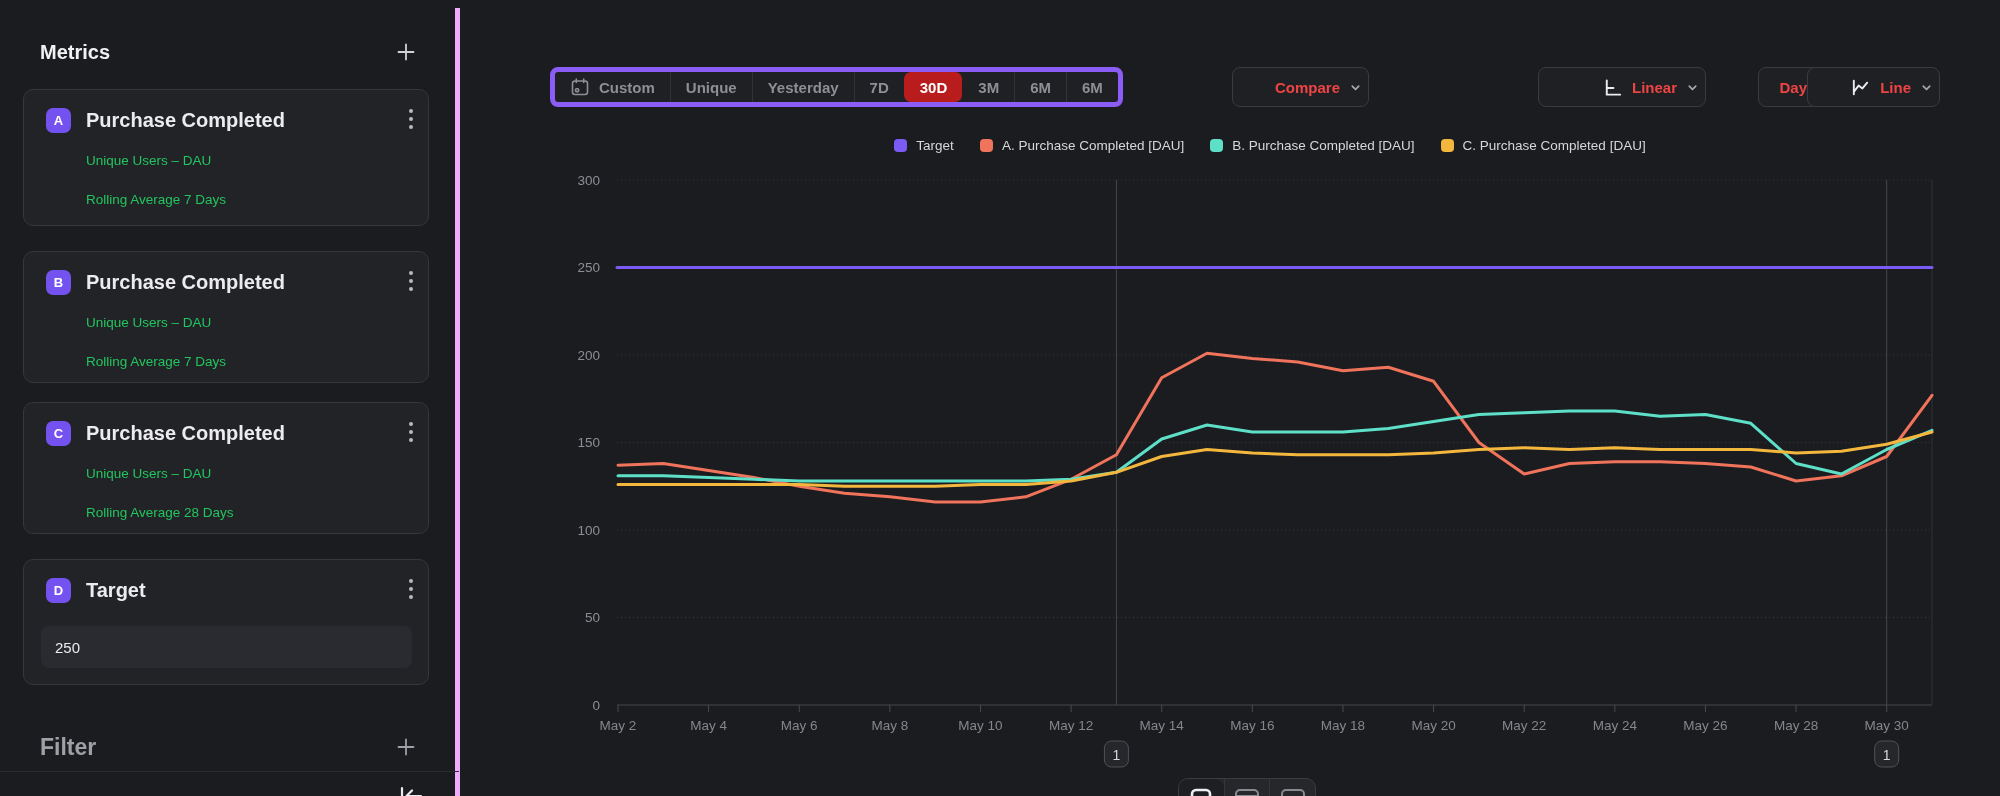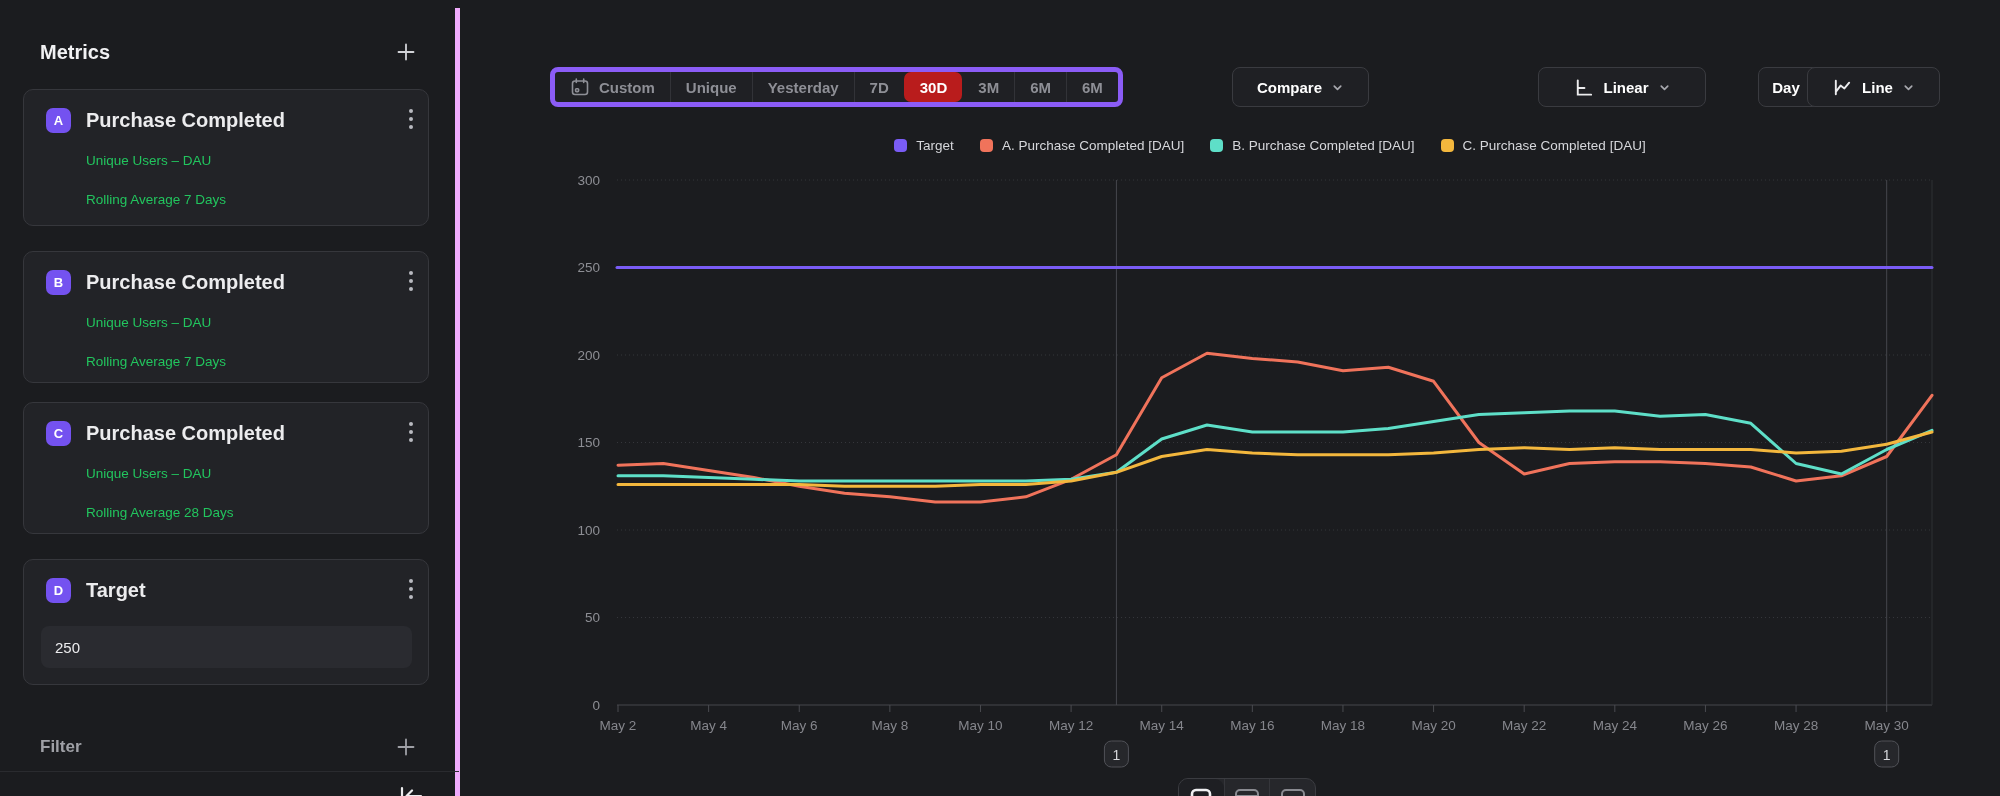--- a/index.html
+++ b/index.html
@@ -20,30 +20,30 @@
   #card-d{top:551px;height:126px}
   .card-head{position:absolute;top:17px;left:22px;right:46px;height:26px;display:flex;align-items:center;gap:15px}
   .badge{width:25px;height:25px;border-radius:7px;background:#7452f0;color:#fff;font-size:13px;font-weight:700;display:flex;align-items:center;justify-content:center;flex:none}
   .card-title{font-size:20px;font-weight:700;color:#ececee;white-space:nowrap}
   .kebab{position:absolute;top:17px;right:14px}
   .card-row1,.card-row2{position:absolute;left:62px;font-size:13.5px;color:#22c55e;white-space:nowrap}
   .card-row1{top:63px}
   .card-row2{top:102px}
   .target-input{position:absolute;left:17px;right:16px;top:66px;height:42px;background:#2a2b30;border:none;border-radius:8px;color:#ececee;font-size:15px;padding:0 14px;font-family:inherit;box-sizing:border-box;outline:none}
   .filter-row{position:absolute;top:726px;left:40px;right:38px;height:26px;display:flex;align-items:center;justify-content:space-between}
-  .filter-title{font-size:17px;font-weight:700;color:#9fa0a6}
+  .filter-title{font-size:23px;font-weight:700;color:#9fa0a6}
   .sidebar-divider{position:absolute;top:763px;left:0;width:459px;border-top:1px solid #2a2b2f}
   .collapse-btn{position:absolute;left:396px;top:777px}
   
   .range-control{position:absolute;left:550px;top:67px;height:40px;display:flex;align-items:stretch;border:5px solid #8b5cf6;border-radius:8px;background:#1f2024;box-sizing:border-box}
   .range-tab{display:flex;align-items:center;gap:9px;padding:0 15px;font-size:15px;font-weight:600;color:#8e8f96;border-left:1px solid #323338;cursor:default;white-space:nowrap}
   .range-tab:first-child{border-left:none}
   .range-tab.active{background:#b91c1c;color:#ffffff;border-radius:7px;border-left-color:transparent}
   .range-tab.active + .range-tab{border-left-color:transparent}
-  .btn{position:absolute;top:67px;height:40px;display:flex;align-items:center;justify-content:center;gap:9px;border:1px solid #3a3b40;border-radius:8px;background:#1f2024;font-size:15px;font-weight:700;color:#ffffff;box-sizing:border-box;cursor:default}
+  .btn{position:absolute;top:67px;height:40px;display:flex;align-items:center;justify-content:flex-end;gap:9px;border:1px solid #3a3b40;border-radius:8px;background:#1f2024;font-size:15px;font-weight:700;color:#ef4444;box-sizing:border-box;cursor:default}
   #compare-btn{left:1232px;width:137px}
   #linear-btn{left:1538px;width:168px}
   #day-btn{left:1758px;width:78px}
   #line-btn{left:1807px;width:133px}
   
   #legend{position:absolute;left:560px;top:138px;width:1420px;display:flex;justify-content:center;align-items:center;gap:26px}
   .legend-item{display:flex;align-items:center;gap:9px;font-size:13.5px;color:#d6d7db;white-space:nowrap}
   .legend-swatch{width:13px;height:13px;border-radius:4px;flex:none}
   
   #chart-svg{position:absolute;left:0;top:0;pointer-events:none}

